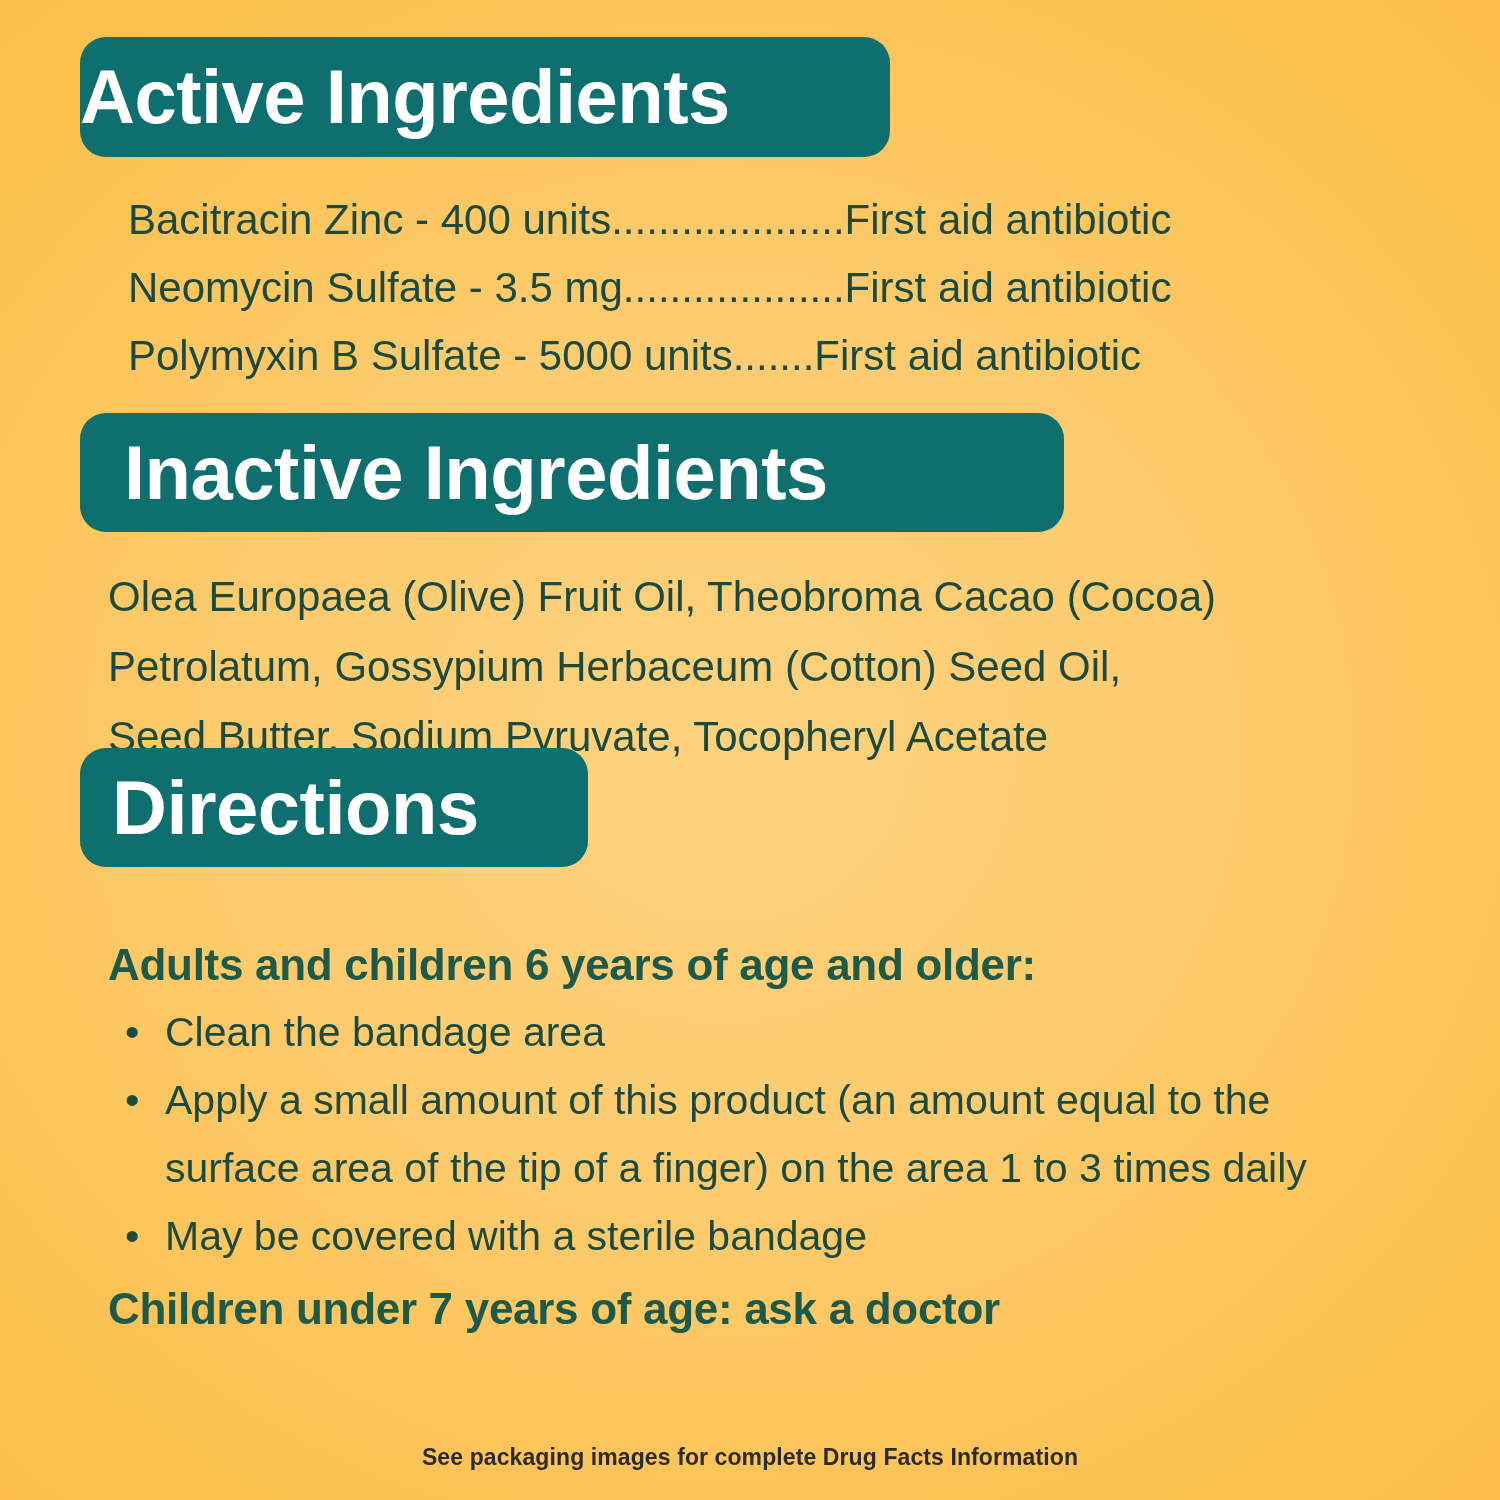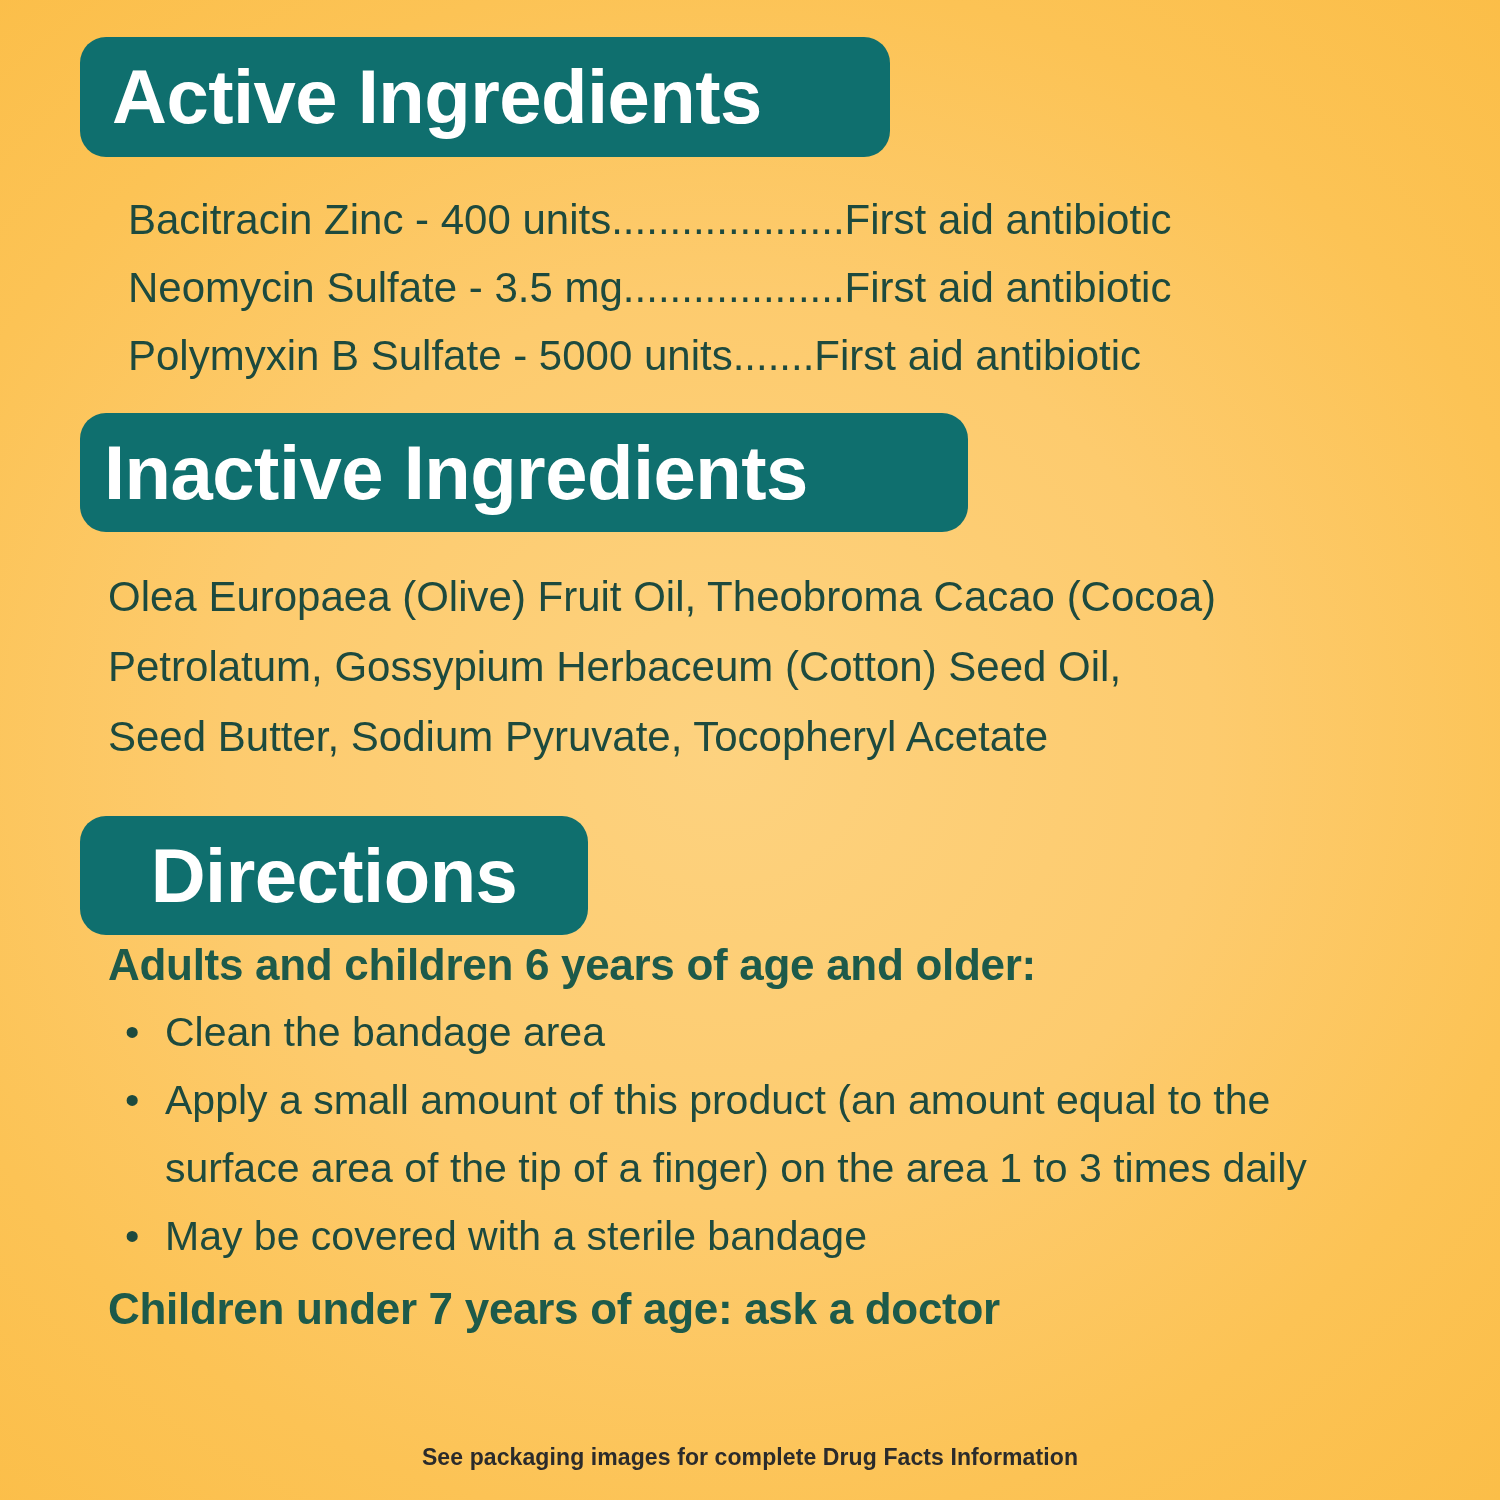--- a/index.html
+++ b/index.html
@@ -42,39 +42,38 @@
     letter-spacing: -0.5px;
     white-space: nowrap;
     line-height: 1;
   }
 
   #pill-active {
     left: 80px;
     top: 37px;
     width: 810px;
     height: 120px;
-    padding-left: 32px;
   }
   #pill-active .pill-label { font-size: 76px; }
 
   #pill-inactive {
     left: 80px;
     top: 413px;
-    width: 888px;
+    width: 984px;
     height: 119px;
-    padding-left: 24px;
+    padding-left: 44px;
   }
   #pill-inactive .pill-label { font-size: 76px; }
 
   #pill-directions {
     left: 80px;
-    top: 816px;
+    top: 748px;
     width: 508px;
     height: 119px;
-    justify-content: center;
+    padding-left: 32px;
   }
   #pill-directions .pill-label { font-size: 76px; }
 
   
   .body-block {
     position: absolute;
     color: #1d4a3e;
   }
 
   .ing-line {

